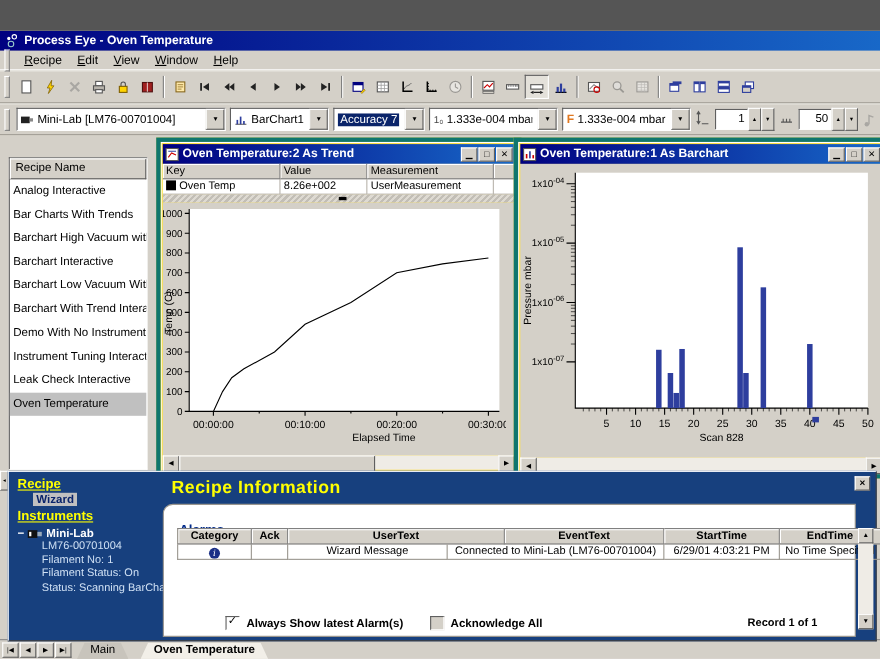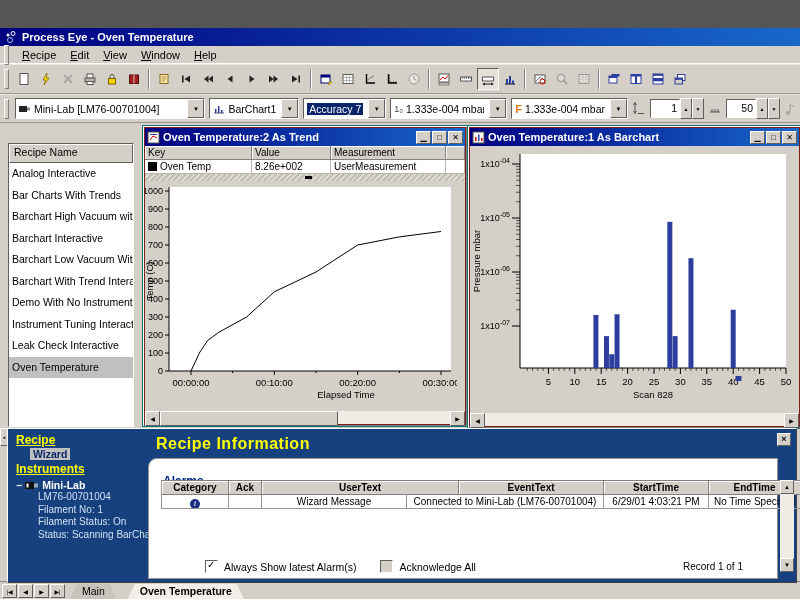--- a/index.html
+++ b/index.html
@@ -36,21 +36,21 @@
 
   
   .workspace{position:relative;height:458px;background:#d4d0c8;}
 
   .recipe-panel{position:absolute;left:8px;top:20px;width:124px;height:282px;border:1px solid;border-color:#5f5f5f #fff #fff #5f5f5f;background:#fff;}
   .rp-h{height:15px;border:1px solid;border-color:#fff #5f5f5f #5f5f5f #fff;background:#d4d0c8;font-size:10.5px;padding:1px 4px;}
   .rp-item{font-size:10.5px;line-height:13.5px;padding:4px 3px;white-space:nowrap;overflow:hidden;}
   .rp-item.sel{background:#c0c0c0;}
 
   
-  .win{position:absolute;background:#7f1d1d;border:1px solid #0f766e;box-shadow:inset 1px 1px 0 #fff,inset -1px -1px 0 #808080;display:flex;flex-direction:column;padding:2px;}
+  .win{position:absolute;background:#fde047;border:4px solid #0f766e;box-shadow:inset 1px 1px 0 #fff,inset -1px -1px 0 #808080;display:flex;flex-direction:column;padding:2px;}
   .wtitle{height:18px;background:linear-gradient(90deg,#000080,#1868c8);display:flex;align-items:center;gap:3px;padding:0 2px;color:#fff;font-weight:bold;font-size:11px;flex:0 0 auto;}
   .wtitle .t{flex:1;white-space:nowrap;overflow:hidden;}
   .wbtn{width:15px;height:13px;border:1px solid;border-color:#fff #5f5f5f #5f5f5f #fff;background:#d4d0c8;color:#000;font-size:8px;line-height:11px;text-align:center;font-weight:bold;margin-left:1px;}
 
   .keytable{background:#fff;font-size:10px;flex:0 0 auto;}
   .ktrow{display:flex;height:14px;align-items:stretch;}
   .ktcell{border-right:1px solid #b8b4ac;border-bottom:1px solid #b8b4ac;padding:1px 3px;white-space:nowrap;overflow:hidden;}
   .kth .ktcell{background:#d4d0c8;border-right:1px solid #808080;border-bottom:1px solid #808080;box-shadow:inset 1px 1px 0 #fff;}
   .swatch{display:inline-block;width:9px;height:9px;background:#000;margin-right:3px;vertical-align:-1px;}
   .splitter{height:7px;background:repeating-linear-gradient(135deg,#c2beb6 0 2px,#dedad2 2px 4px);position:relative;flex:0 0 auto;}
@@ -77,21 +77,21 @@
   .alarms-h{position:absolute;left:14px;top:15px;color:#002a8a;font-weight:bold;font-size:12px;}
   .atable{position:absolute;left:12px;top:21px;font-size:10px;}
   .arow{display:flex;}
   .acell{border:1px solid #9a968e;border-left:none;border-top:none;text-align:center;padding:0 2px;height:13px;line-height:13px;white-space:nowrap;overflow:hidden;}
   .ahead .acell{background:#d4d0c8;font-weight:bold;border:1px solid #808080;border-left:none;box-shadow:inset 1px 1px 0 #fff;}
   .ahead .acell:first-child,.arow .acell:first-child{border-left:1px solid #9a968e;}
   .info-ic{display:inline-block;width:10px;height:10px;border-radius:50%;background:#1a2f86;color:#fff;font-family:"DejaVu Serif",serif;font-style:italic;font-size:8px;line-height:10px;vertical-align:-1px;}
   .vscroll{position:absolute;width:14px;display:flex;flex-direction:column;background:#efece6;}
   .vscroll .sbtn{width:12px;height:12px;}
   .vtrack{flex:1;}
-  .checksrow{position:absolute;left:16px;right:34px;bottom:5px;display:flex;align-items:center;gap:6px;font-size:10.5px;font-weight:normal;padding-left:40px;}
+  .checksrow{position:absolute;left:16px;right:34px;bottom:5px;display:flex;align-items:center;gap:6px;font-size:10.5px;font-weight:bold;padding-left:40px;}
   .cb{width:11px;height:11px;border:1px solid;border-color:#5f5f5f #fff #fff #5f5f5f;background:#fff;display:inline-block;position:relative;flex:0 0 auto;}
   .cb.checked::after{content:"✓";position:absolute;left:1px;top:-2px;font-size:10px;}
   .cb.flat{background:#d4d0c8;}
   .ack-gap{margin-left:18px;}
   .record{margin-left:auto;font-size:10px;}
 
   
   .tabbar{height:17px;display:flex;align-items:flex-end;gap:1px;padding:0 2px;background:#d4d0c8;border-top:1px solid #808080;}
   .navbtn{width:15px;height:14px;border:1px solid;border-color:#fff #5f5f5f #5f5f5f #fff;background:#d4d0c8;font-size:6px;display:flex;align-items:center;justify-content:center;margin-bottom:1px;}
   .tab{height:15px;line-height:15px;padding:0 12px;font-size:10.5px;background:#c8c4bc;clip-path:polygon(7px 0,calc(100% - 7px) 0,100% 100%,0 100%);}

